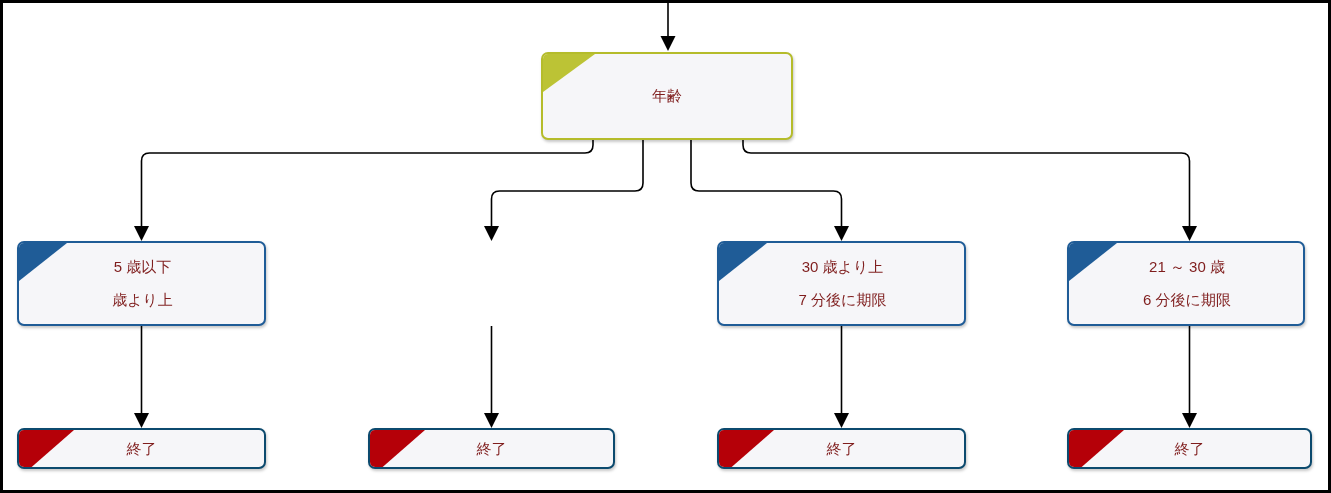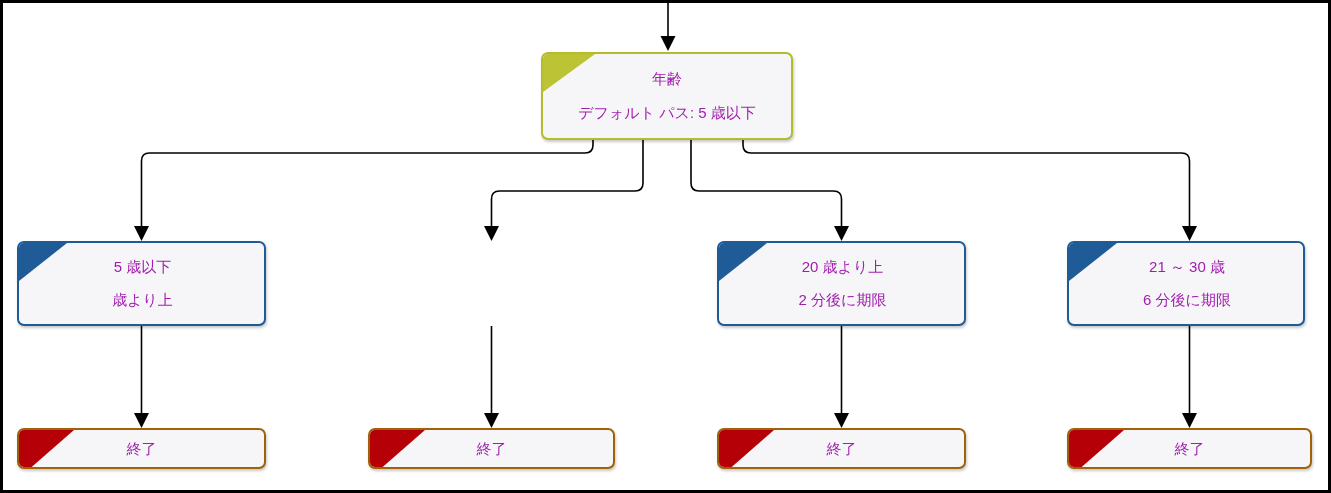--- a/index.html
+++ b/index.html
@@ -18,35 +18,35 @@
     box-sizing:border-box;
     border-radius:7px;
     background:#f6f6f9;
     display:flex;
     flex-direction:column;
     align-items:center;
     justify-content:space-around;
     overflow:hidden;
     box-shadow:1px 2px 3px rgba(0,0,0,0.22);
     font-size:15px;
-    color:#a21caf;
+    color:#7f1d1d;
     text-align:center;
     padding:8px 6px;
   }
   .node .txt{position:relative;z-index:2;line-height:1.2;}
   .corner{
     position:absolute;left:0;top:0;z-index:1;
   }
   .corner.tri{width:48px;height:38px;clip-path:polygon(0 0,100% 0,0 100%);}
   .corner.quad{width:55px;height:100%;clip-path:polygon(0 0,100% 0,23% 100%,0 100%);}
   .root-node{border:2px solid #b5bc2b;}
   .root-node .corner{background:#bcc335;}
   .branch-node{border:2px solid #1f5c97;padding-left:8px;}
   .branch-node .corner{background:#1f5c97;}
-  .end-node{border:2px solid #a16207;justify-content:center;}
+  .end-node{border:2px solid #0c4a6e;justify-content:center;}
   .end-node .corner{background:#b50008;}
 </style>
 </head>
 <body>
 
 <div id="canvas">
 
   <svg id="wires" viewBox="0 0 1331 493" xmlns="http://www.w3.org/2000/svg">
     <g fill="none" stroke="#000" stroke-width="1.6">
 
@@ -74,34 +74,33 @@
       <path d="M138.5 425 L131 410 L146 410 Z"></path>
       <path d="M488.5 425 L481 410 L496 410 Z"></path>
       <path d="M838.5 425 L831 410 L846 410 Z"></path>
       <path d="M1186.5 425 L1179 410 L1194 410 Z"></path>
     </g>
   </svg>
 
   <div class="node root-node" style="left:538px;top:49px;width:252px;height:88px">
     <span class="corner tri" style="width:52px;height:38px"></span>
     <div class="txt">年齢</div>
-    <div class="txt">デフォルト パス: 5 歳以下</div>
   </div>
 
   <div class="node branch-node" style="left:14px;top:238px;width:249px;height:85px">
     <span class="corner tri"></span>
     <div class="txt">5 歳以下</div>
     <div class="txt">歳より上</div>
   </div>
 
 
   <div class="node branch-node" style="left:714px;top:238px;width:249px;height:85px">
     <span class="corner tri"></span>
-    <div class="txt">20 歳より上</div>
-    <div class="txt">2 分後に期限</div>
+    <div class="txt">30 歳より上</div>
+    <div class="txt">7 分後に期限</div>
   </div>
 
   <div class="node branch-node" style="left:1064px;top:238px;width:238px;height:85px">
     <span class="corner tri"></span>
     <div class="txt">21 ～ 30 歳</div>
     <div class="txt">6 分後に期限</div>
   </div>
 
   <div class="node end-node" style="left:14px;top:425px;width:249px;height:41px">
     <span class="corner quad"></span>

